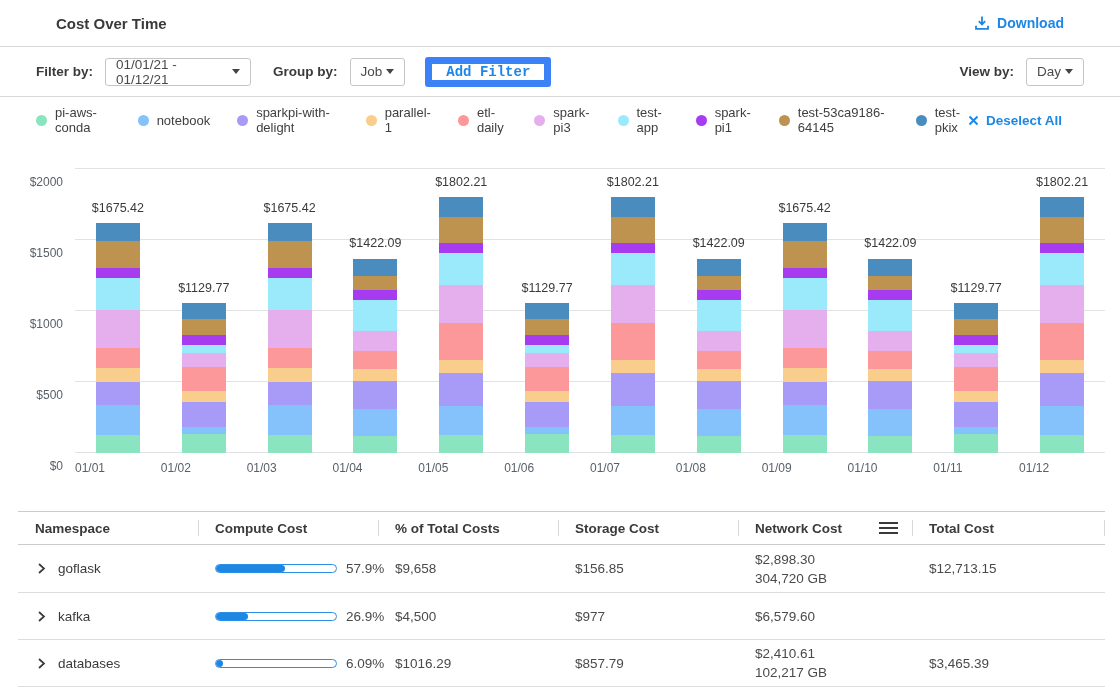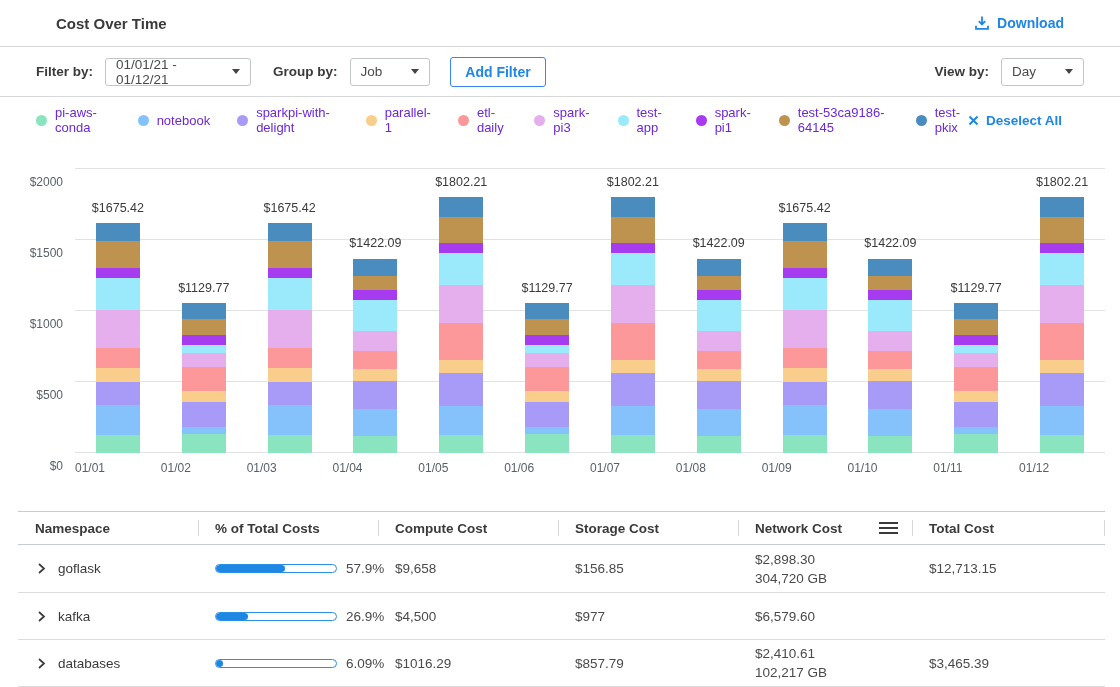--- a/index.html
+++ b/index.html
@@ -13,35 +13,35 @@
   .download-btn { display:flex; align-items:center; gap:7px; background:none; border:none;
     color:#1e87e5; font-size:14px; font-weight:bold; cursor:pointer;
     font-family:inherit; }
 
   
   .filterbar { height:50px; display:flex; align-items:center; padding:0 36px;
     border-bottom:1px solid #d5d7d9; gap:12px; }
   .flabel { font-size:13.5px; font-weight:bold; color:#3a3a3a; }
   .select { display:inline-flex; align-items:center; justify-content:space-between;
     height:28px; border:1px solid #c2c6c9; border-radius:3px; padding:0 10px;
-    font-size:13.5px; color:#4a4a4a; background:#fff; gap:29px; cursor:pointer; }
+    font-size:13.5px; color:#4a4a4a; background:#fff; gap:4px; cursor:pointer; }
   .select.date { width:146px; }
   .caret { width:0; height:0; border-left:4.5px solid transparent;
     border-right:4.5px solid transparent; border-top:5.5px solid #444; }
   .add-filter { height:30px; margin-left:8px; padding:0 14px; background:#fff;
-    border:1px solid #3b82f6; border-radius:3px; color:#1e87e5; font-size:14px;
-    font-weight:bold; cursor:pointer; font-family:Liberation Sans, sans-serif; }
+    border:7px solid #3b82f6; border-radius:3px; color:#1e87e5; font-size:14px;
+    font-weight:bold; cursor:pointer; font-family:Liberation Mono, monospace; }
   .spacer { flex:1; }
 
   
   .legendbar { height:46px; display:flex; align-items:center; padding:0 58px 0 36px; }
   .legend-items { display:flex; align-items:center; gap:27px; flex:1; }
   .legend-item { display:flex; align-items:center; gap:8px; cursor:pointer; }
   .legend-dot { width:11px; height:11px; border-radius:50%; flex:none; }
-  .legend-label { font-size:13px; color:#6d28d9; }
+  .legend-label { font-size:13px; color:#404040; }
   .deselect-btn { display:flex; align-items:center; gap:7px; background:none; border:none;
     color:#1e87e5; font-size:13.5px; font-weight:bold; cursor:pointer; font-family:inherit; }
 
   
   .chart-wrap { margin:26px 15px 0 75px; }
   .plot { position:relative; height:284px; }
   .gridline { position:absolute; left:0; right:0; height:1px; background:#e0e2e4; }
   .ytick { position:absolute; left:-70px; width:58px; text-align:right;
     font-size:12px; color:#585f66; transform:translateY(7px); }
   .bars-row { position:absolute; left:0; right:0; top:0; bottom:0; display:flex; z-index:2; }
@@ -376,25 +376,25 @@
     </div>
 </div>
 
 <div class="cost-table">
   <div class="trow thead">
       <div class="th">
         <span>Namespace</span>
       </div>
       <div class="th">
         <span class="divider"></span>
+        <span>Compute Cost</span>
+      </div>
+      <div class="th">
+        <span class="divider"></span>
         <span>% of Total Costs</span>
-      </div>
-      <div class="th">
-        <span class="divider"></span>
-        <span>Compute Cost</span>
       </div>
       <div class="th">
         <span class="divider"></span>
         <span>Storage Cost</span>
       </div>
       <div class="th">
         <span class="divider"></span>
         <span>Network Cost</span>
         <span class="hamburger">
           <i></i>

